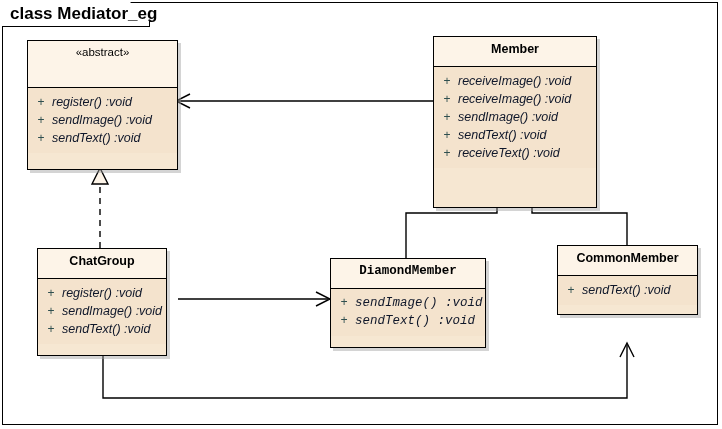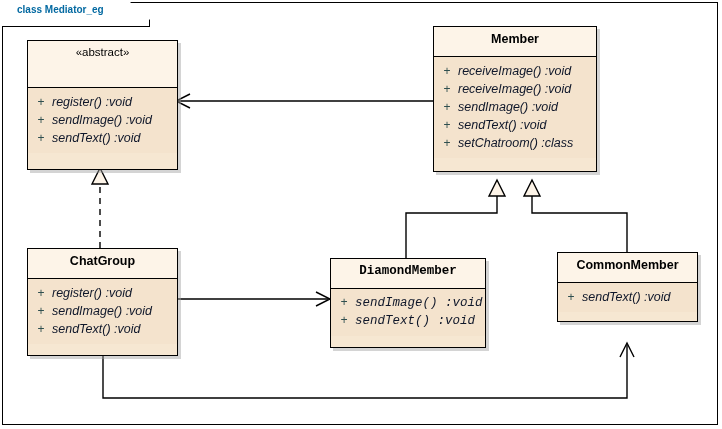--- a/index.html
+++ b/index.html
@@ -41,25 +41,24 @@
     border-top: none;
     border-left: none;
     box-sizing: border-box;
     -webkit-clip-path: polygon(0 0, 128px 0, 148px 18px, 148px 25px, 0 25px);
     clip-path: polygon(0 0, 128px 0, 148px 18px, 148px 25px, 0 25px);
   }
   #frame-tab-label {
     position: absolute;
     left: 10px;
     top: 4px;
-    font-size: 10px;
+    font-size: 17px;
     font-weight: bold;
-    color: #0369a1;
+    color: #000000;
     white-space: nowrap;
-    margin-left: 7px;
   }
   
   #connectors {
     position: absolute;
     left: 0;
     top: 0;
     width: 722px;
     height: 429px;
     pointer-events: none;
   }
@@ -173,21 +172,21 @@
         <span class="vis">+</span>
         <span class="sig">sendImage()  :void</span>
       </div>
       <div class="uml-feature">
         <span class="vis">+</span>
         <span class="sig">sendText()  :void</span>
       </div>
     </div>
   </div>
 
-  <div class="uml-class" style="left:433px; top:26px; width:164px; height:146px;">
+  <div class="uml-class" style="left:433px; top:36px; width:164px; height:172px;">
     <div class="uml-header" style="height:30px;">
       <span class="uml-name">Member</span>
     </div>
     <div class="uml-body">
       <div class="uml-feature">
         <span class="vis">+</span>
         <span class="sig">receiveImage()  :void</span>
       </div>
       <div class="uml-feature">
         <span class="vis">+</span>
@@ -196,26 +195,26 @@
       <div class="uml-feature">
         <span class="vis">+</span>
         <span class="sig">sendImage()  :void</span>
       </div>
       <div class="uml-feature">
         <span class="vis">+</span>
         <span class="sig">sendText()  :void</span>
       </div>
       <div class="uml-feature">
         <span class="vis">+</span>
-        <span class="sig">setChatroom()  :class</span>
-      </div>
-    </div>
-  </div>
-
-  <div class="uml-class" style="left:27px; top:248px; width:151px; height:108px;">
+        <span class="sig">receiveText()  :void</span>
+      </div>
+    </div>
+  </div>
+
+  <div class="uml-class" style="left:37px; top:248px; width:130px; height:108px;">
     <div class="uml-header" style="height:30px;">
       <span class="uml-name">ChatGroup</span>
     </div>
     <div class="uml-body">
       <div class="uml-feature">
         <span class="vis">+</span>
         <span class="sig">register()  :void</span>
       </div>
       <div class="uml-feature">
         <span class="vis">+</span>
@@ -237,21 +236,21 @@
         <span class="vis">+</span>
         <span class="sig">sendImage()  :void</span>
       </div>
       <div class="uml-feature">
         <span class="vis">+</span>
         <span class="sig">sendText()  :void</span>
       </div>
     </div>
   </div>
 
-  <div class="uml-class" style="left:557px; top:252px; width:141px; height:70px;">
+  <div class="uml-class" style="left:557px; top:245px; width:141px; height:70px;">
     <div class="uml-header" style="height:30px;">
       <span class="uml-name">CommonMember</span>
     </div>
     <div class="uml-body">
       <div class="uml-feature">
         <span class="vis">+</span>
         <span class="sig">sendText()  :void</span>
       </div>
     </div>
   </div>

